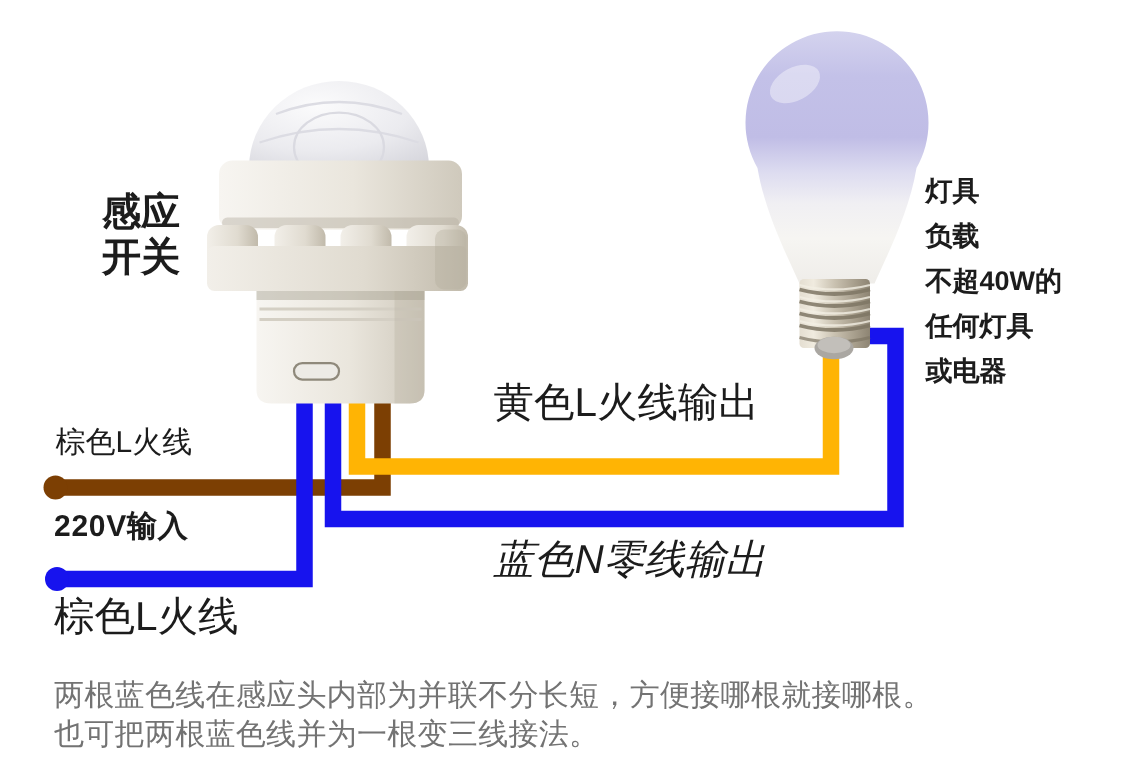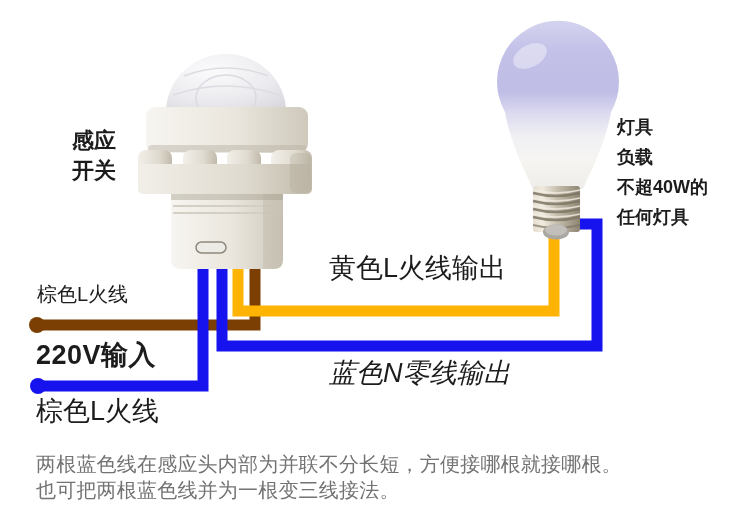--- a/index.html
+++ b/index.html
@@ -7,24 +7,24 @@
     position:relative;width:754px;height:517px;background:#ffffff;
     overflow:hidden;font-family:"Liberation Sans","DejaVu Sans",sans-serif;
   }
   .layer{position:absolute;left:0;top:0;}
   svg{display:block;}
   .device{position:absolute;}
   .lbl{
     position:absolute;color:#1c1c1c;white-space:nowrap;
     font-family:"Liberation Sans","DejaVu Sans",sans-serif;
   }
-  .lbl-sensor{left:62px;top:126px;width:64px;font-size:22px;font-weight:700;
+  .lbl-sensor{left:62px;top:126px;width:64px;font-size:26px;font-weight:700;
     line-height:30px;text-align:center;white-space:normal;}
   .lbl-live-in{left:37px;top:281px;font-size:20px;}
-  .lbl-voltage{left:36px;top:337px;font-size:27px;font-weight:700;letter-spacing:.5px;}
+  .lbl-voltage{left:36px;top:337px;font-size:20px;font-weight:700;letter-spacing:.5px;}
   .lbl-neutral-in{left:36px;top:393px;font-size:27px;}
   .lbl-live-out{left:329px;top:250px;font-size:27px;}
   .lbl-neutral-out{left:329px;top:355px;font-size:27px;font-style:italic;}
   .load-note{left:617px;top:112px;font-size:18px;font-weight:700;line-height:30px;}
   .footnote{left:36px;top:451px;font-size:20px;line-height:26px;color:#737373;letter-spacing:.2px;}
 </style>
 </head>
 <body>
 
 <div class="canvas">
@@ -142,20 +142,21 @@
 
   <div class="lbl lbl-live-out">黄色L火线输出</div>
 
   <div class="lbl lbl-neutral-out">蓝色N零线输出</div>
 
   <div class="lbl load-note">
     <div>灯具</div>
     <div>负载</div>
     <div>不超40W的</div>
     <div>任何灯具</div>
+    <div>或电器</div>
   </div>
 
   <div class="lbl footnote">
     <div>两根蓝色线在感应头内部为并联不分长短，方便接哪根就接哪根。</div>
     <div>也可把两根蓝色线并为一根变三线接法。</div>
   </div>
 
 </div>
 
 </body></html>

